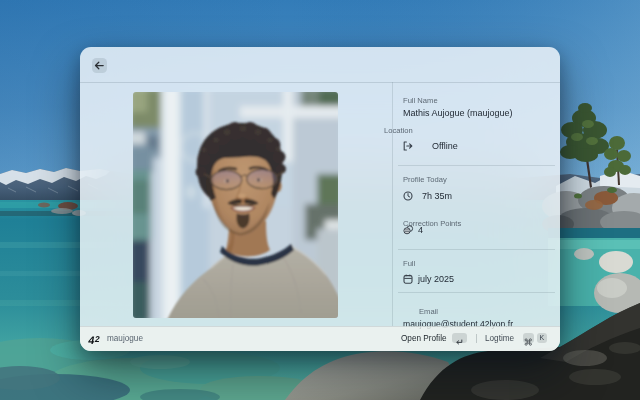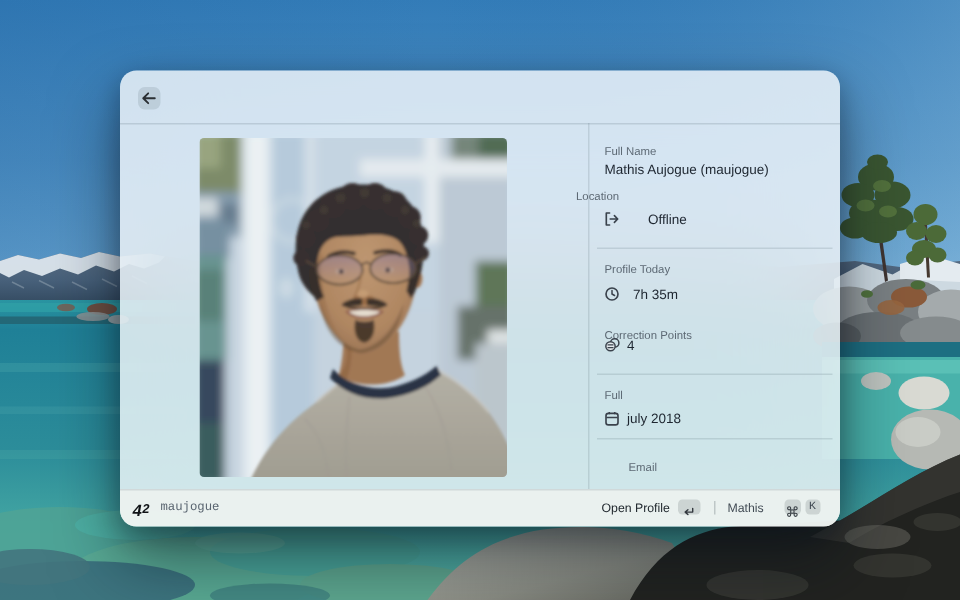--- a/index.html
+++ b/index.html
@@ -331,47 +331,48 @@
   <div class="panel-val" style="left:338px;top:178px;">4</div>
   <svg style="position:absolute;left:322.5px;top:178px;" width="11" height="10" viewBox="0 0 11 10">
     <circle cx="6.8" cy="3.6" r="2.8" stroke="#3a424c" stroke-width="1" fill="none"></circle>
     <ellipse cx="4" cy="5.8" rx="3.1" ry="3" fill="#e3e9ec" stroke="#3a424c" stroke-width="1"></ellipse>
     <path d="M2,4.9 H6 M2,6.7 H6" stroke="#3a424c" stroke-width="0.8"></path>
   </svg>
 
   <div class="hline" style="top:202px;"></div>
 
   <div class="panel-label" style="left:323px;top:211.5px;">Full</div>
-  <div class="panel-val" style="left:338px;top:226.5px;">july 2018</div>
+  <div class="panel-val" style="left:338px;top:226.5px;">july 2025</div>
   <svg style="position:absolute;left:322.5px;top:226.5px;" width="10" height="10" viewBox="0 0 10 10">
     <rect x="1" y="1.6" width="8" height="7.6" rx="1.6" stroke="#3a424c" stroke-width="1.1" fill="none"></rect>
     <path d="M1.2,4.4 H8.8 M3.2,0.6 V2.2 M6.8,0.6 V2.2" stroke="#3a424c" stroke-width="1" fill="none"></path>
   </svg>
 
   <div class="hline" style="top:244.5px;"></div>
 
   <div class="panel-label" style="left:339px;top:260px;">Email</div>
+  <div class="panel-val" style="left:323px;top:271.5px;font-size:8.6px;">maujogue@student.42lyon.fr</div>
 
   <div class="sbar">
     <svg style="position:absolute;left:8px;top:6.5px;" width="14" height="11" viewBox="0 0 14 11">
       <g fill="#101316" transform="skewX(-10)">
         <text x="1.6" y="10" font-family="Liberation Sans" font-weight="bold" font-size="11">4</text>
         <text x="7.9" y="7.8" font-family="Liberation Sans" font-weight="bold" font-size="8.5">2</text>
       </g>
     </svg>
-    <div style="position:absolute;left:27px;top:6.5px;font-size:8.2px;color:#5a6570;font-family:Liberation Mono, monospace;">maujogue</div>
+    <div style="position:absolute;left:27px;top:6.5px;font-size:8.2px;color:#5a6570;">maujogue</div>
 
     <div style="position:absolute;left:321px;top:6.5px;font-size:8.2px;font-weight:normal;color:#22292f;">Open Profile</div>
     <div class="key" style="left:372px;top:5.5px;width:14.5px;height:10px;">
       <svg width="14.5" height="10" viewBox="0 0 14.5 10">
         <path d="M9.8,3 V5.4 H5 M6.6,3.8 L4.8,5.4 L6.6,7" stroke="#33393f" stroke-width="0.95" fill="none" stroke-linecap="round" stroke-linejoin="round"></path>
       </svg>
     </div>
     <div style="position:absolute;left:395.5px;top:7px;width:1px;height:9px;background:rgba(60,70,80,0.25);"></div>
-    <div style="position:absolute;left:405px;top:6.5px;font-size:8.2px;color:#434c55;">Mathis</div>
+    <div style="position:absolute;left:405px;top:6.5px;font-size:8.2px;color:#434c55;">Logtime</div>
     <div class="key" style="left:443px;top:5.5px;width:10.5px;height:10px;">
       <svg width="10.5" height="10" viewBox="0 0 10.5 10">
         <g stroke="#3a4046" stroke-width="0.75" fill="none">
           <rect x="4.15" y="3.95" width="2.2" height="2.2"></rect>
           <circle cx="3.1" cy="2.9" r="1.05"></circle>
           <circle cx="7.4" cy="2.9" r="1.05"></circle>
           <circle cx="3.1" cy="7.2" r="1.05"></circle>
           <circle cx="7.4" cy="7.2" r="1.05"></circle>
         </g>
       </svg>

